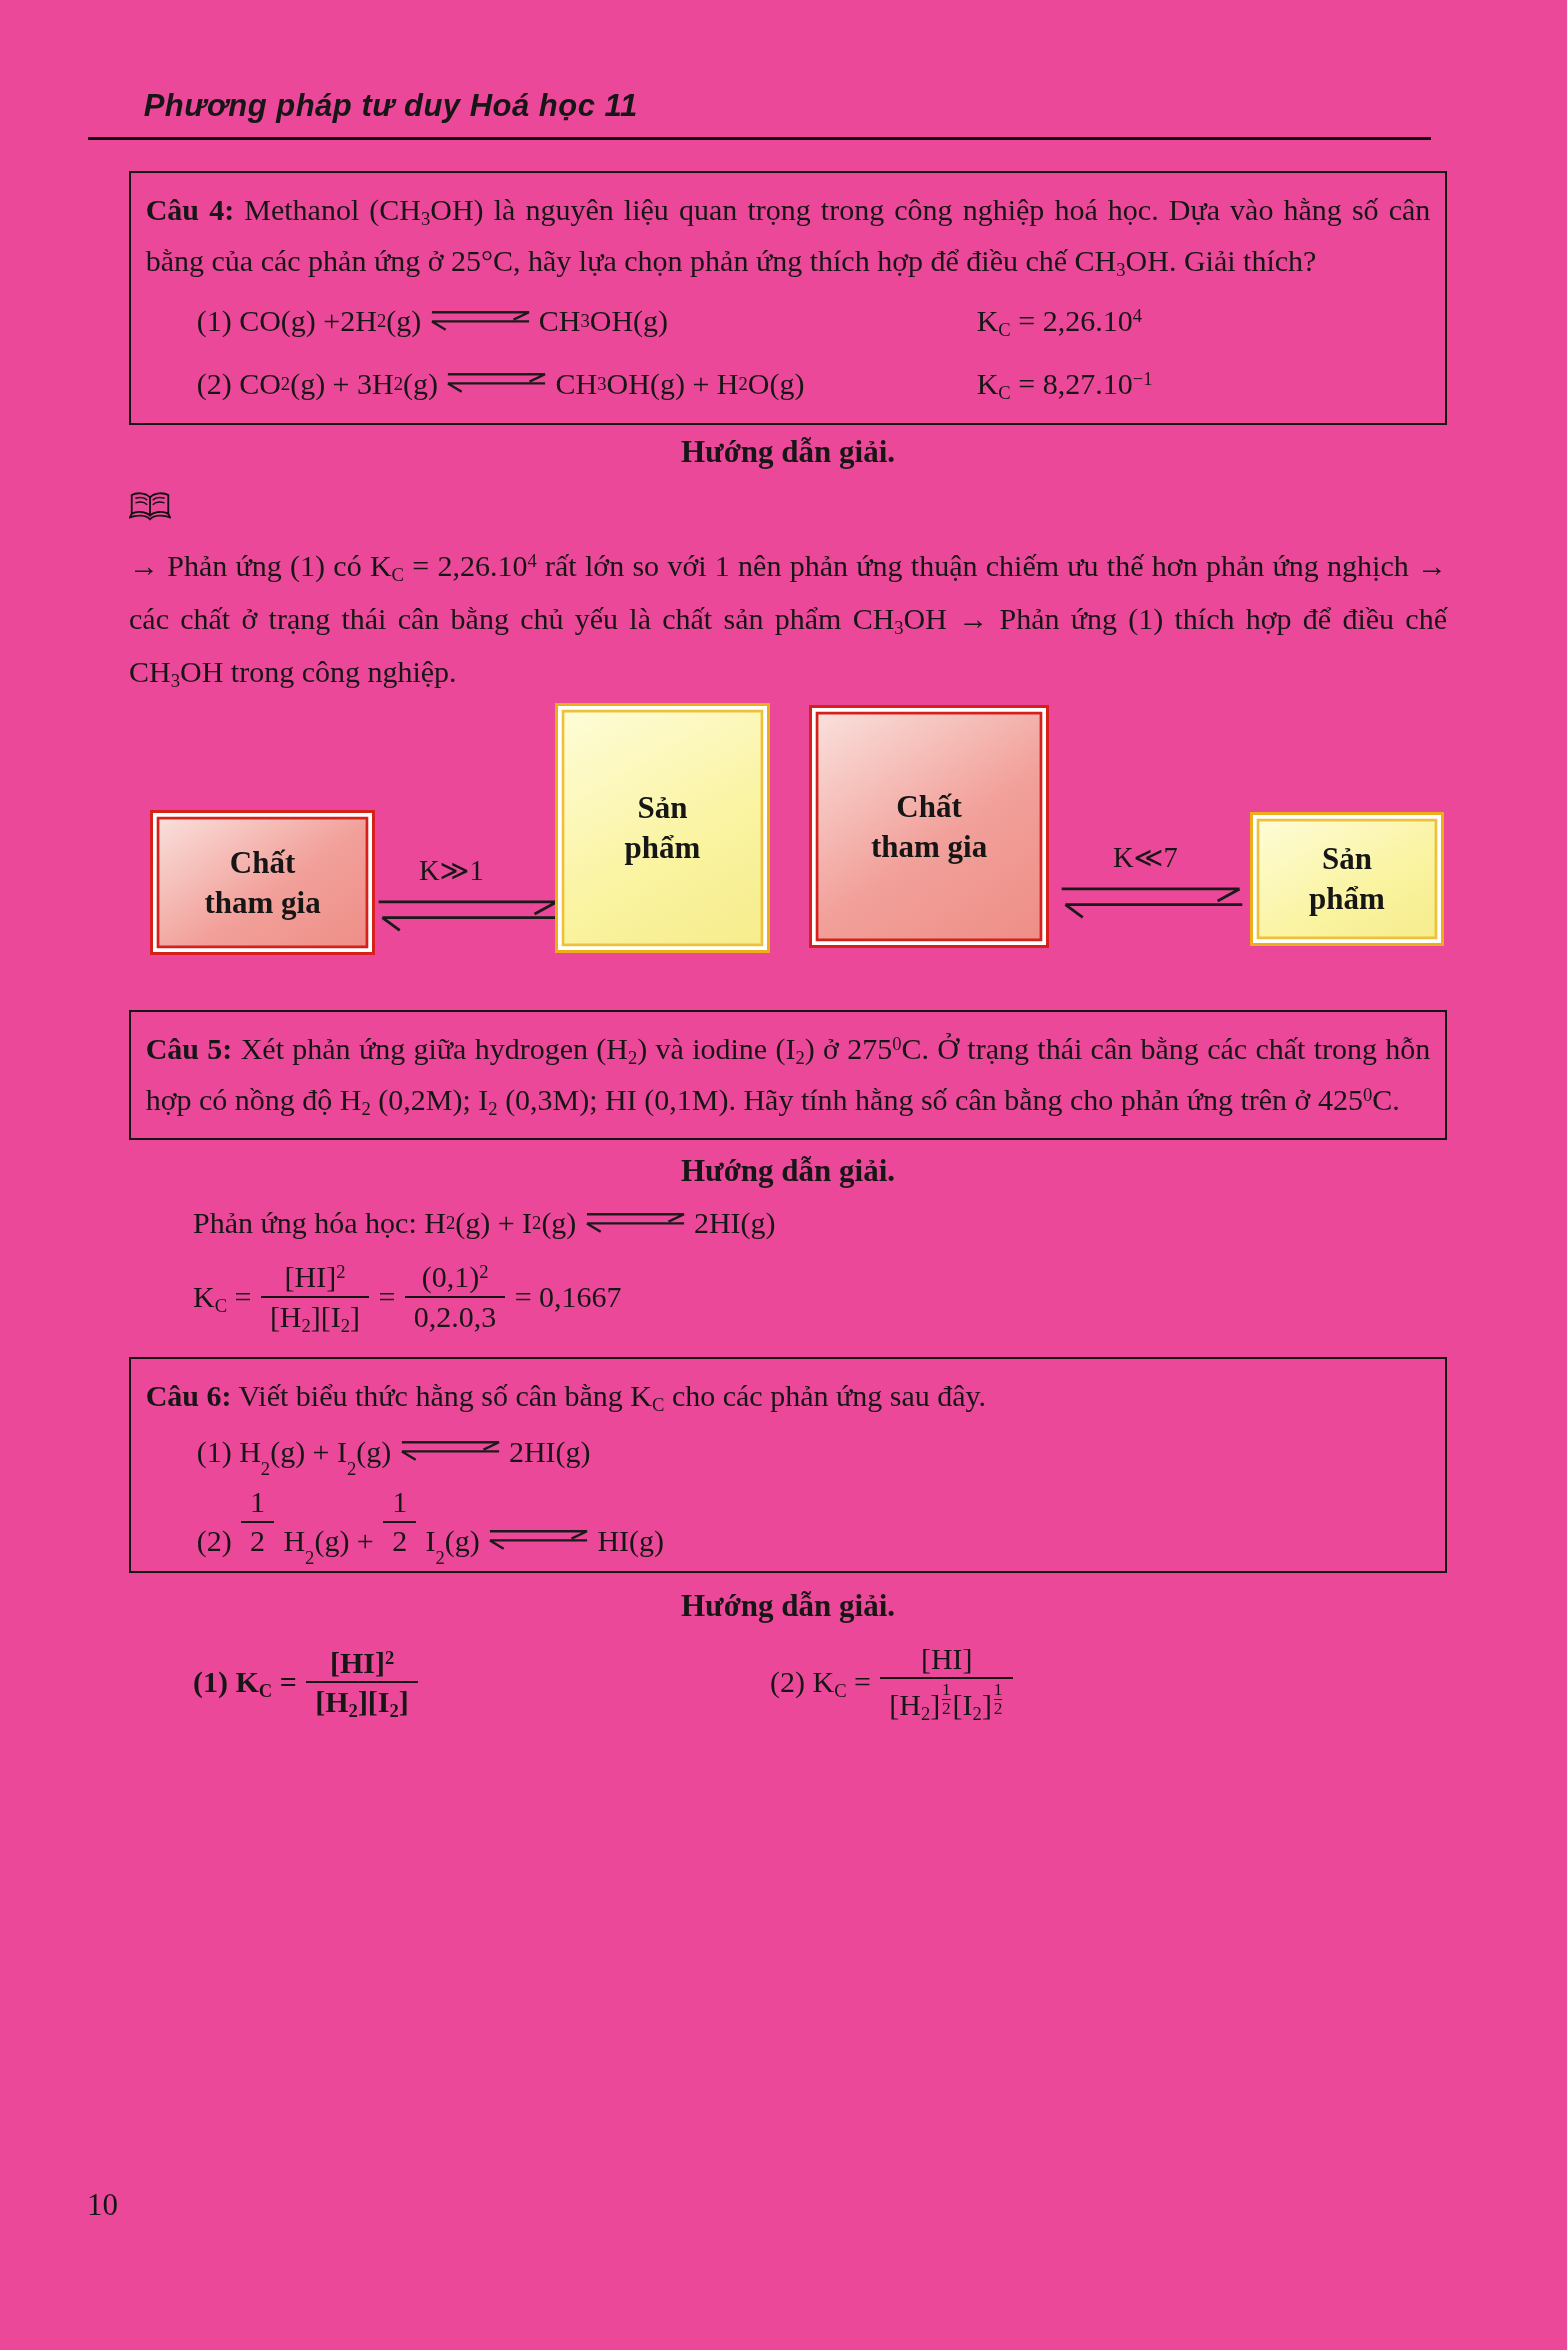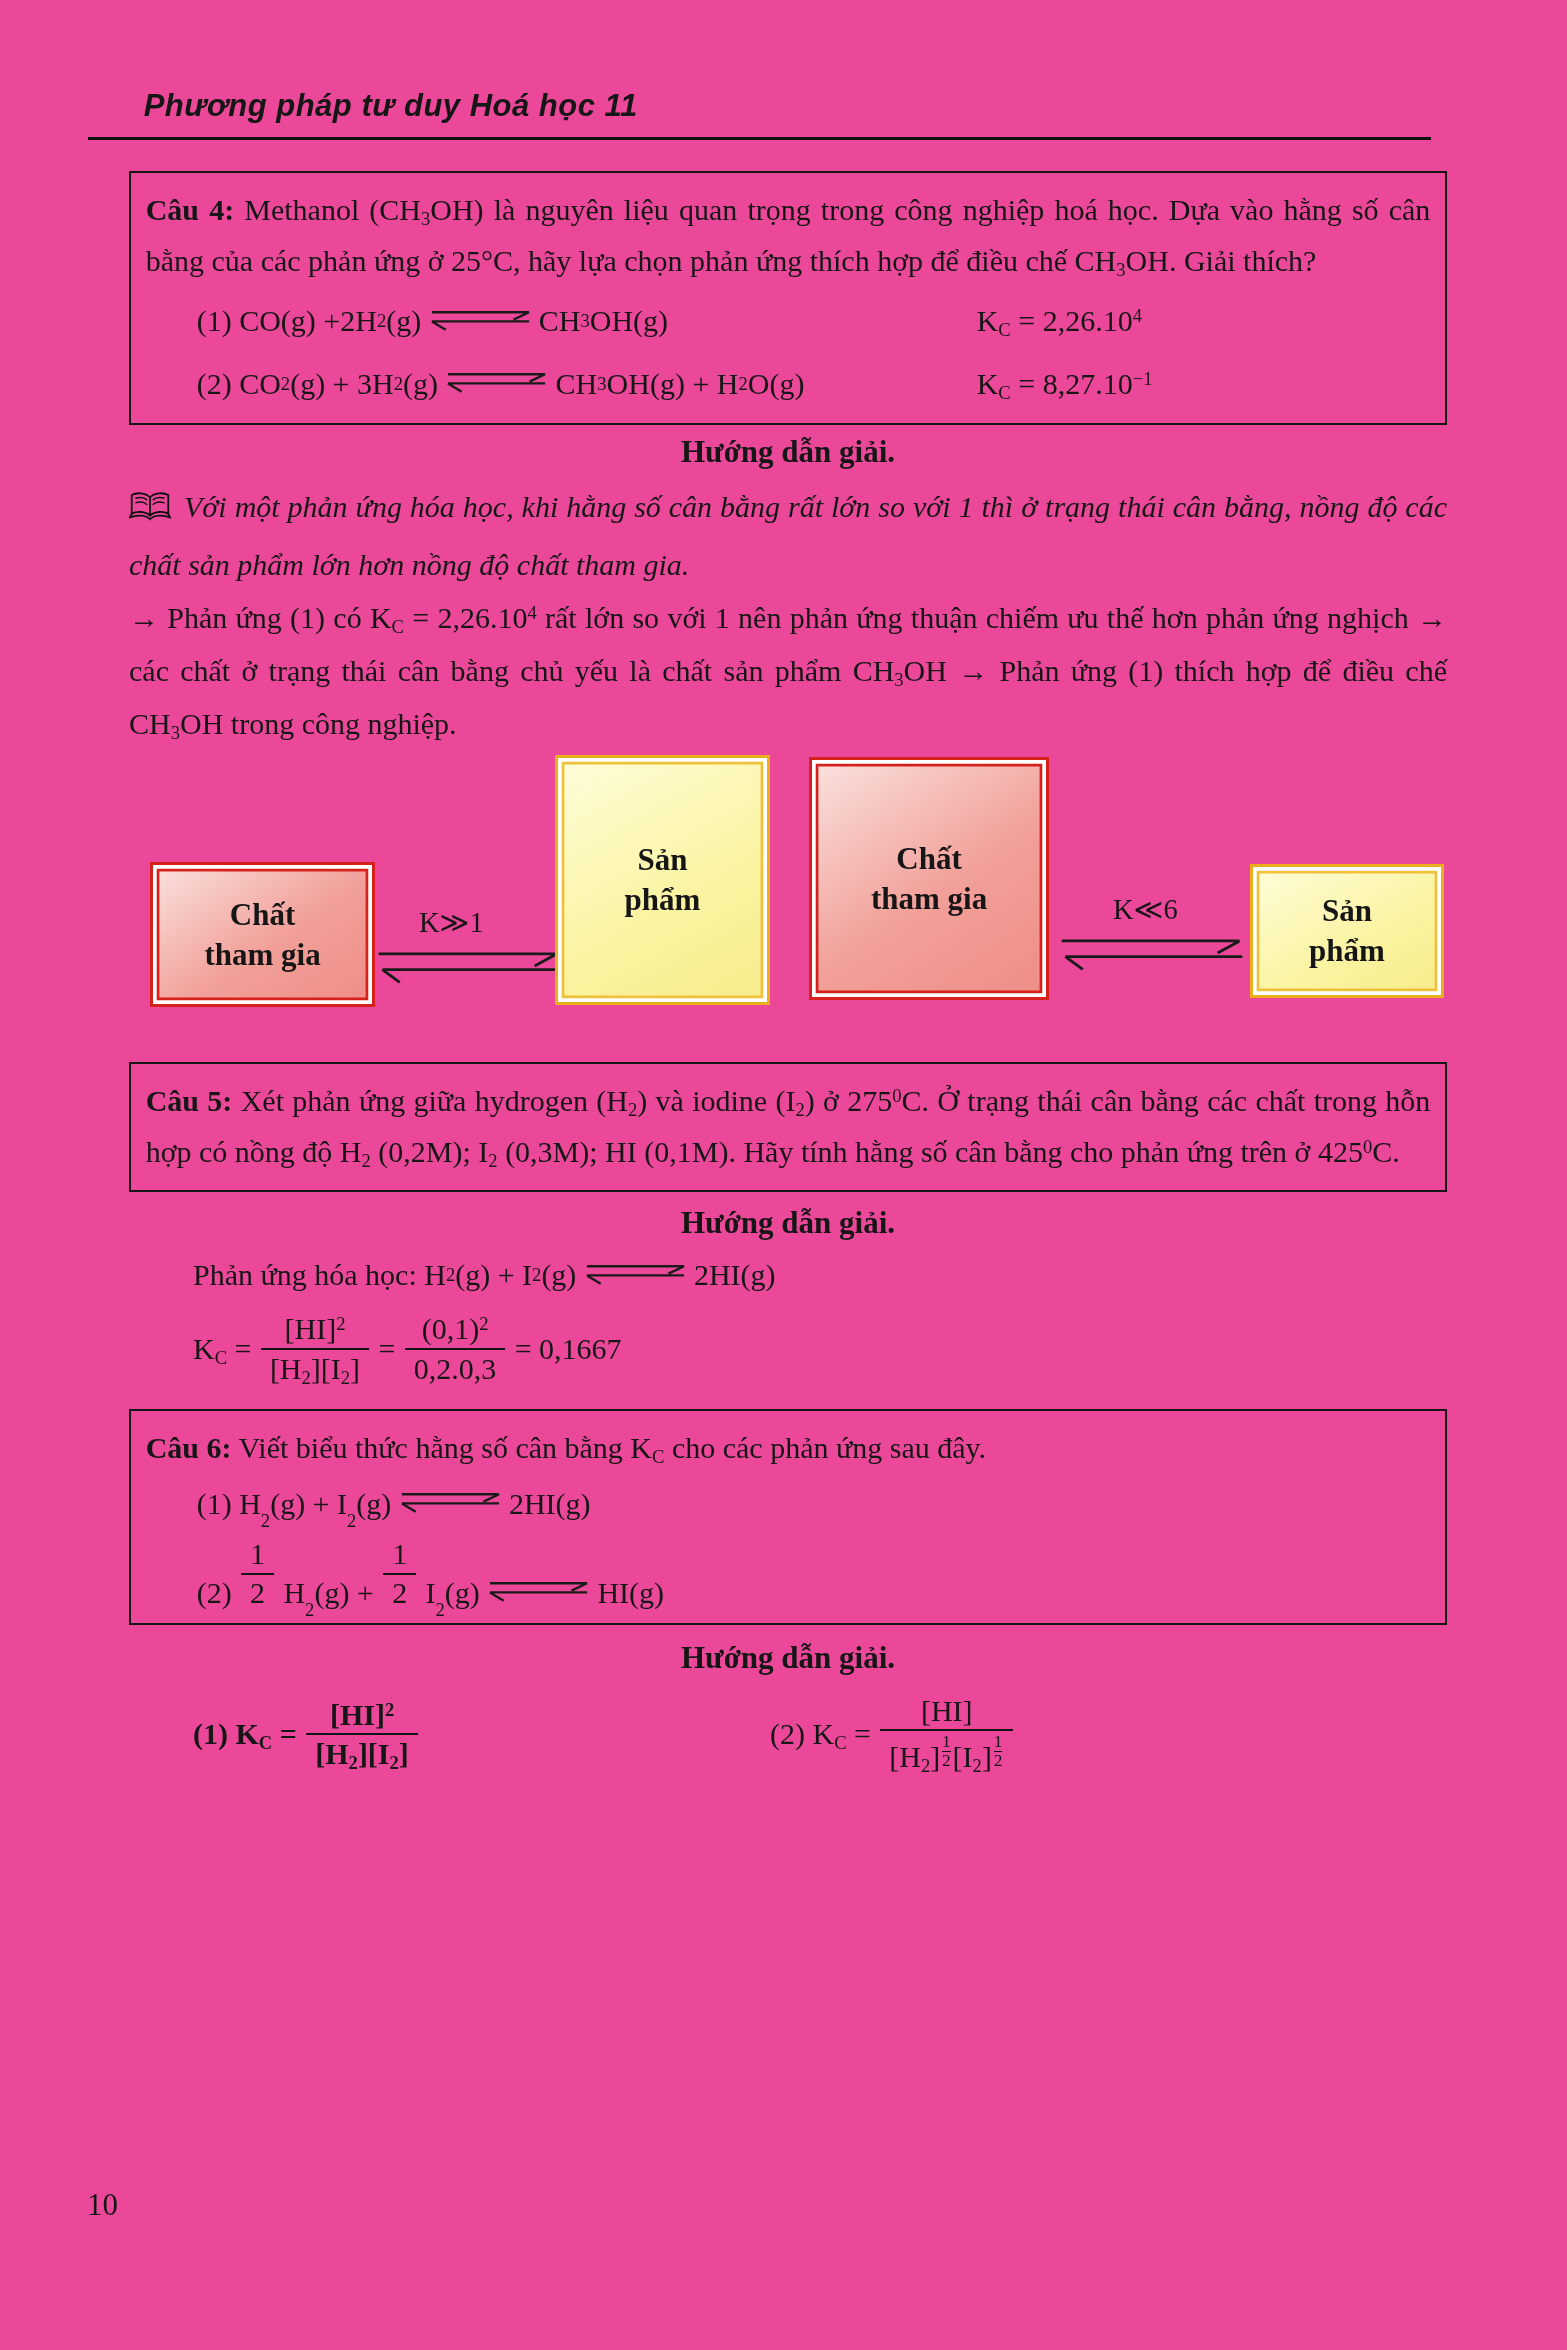--- a/index.html
+++ b/index.html
@@ -136,41 +136,41 @@
       </div>
     </div>
 
     <div class="guide-heading">Hướng dẫn giải.</div>
 
     <div class="note"><span class="book-ic"><svg width="42" height="33" viewBox="0 0 46 36" fill="none" xmlns="http://www.w3.org/2000/svg">
             <path d="M23 8 C18 2.5, 8 2.5, 3 5.5 L3 26 C8 23, 18 23, 23 28 C28 23, 38 23, 43 26 L43 5.5 C38 2.5, 28 2.5, 23 8 Z" stroke="#111" stroke-width="2"></path>
             <path d="M23 8 V28" stroke="#111" stroke-width="2"></path>
             <path d="M3 26 L1 30 C8 27,19 27,23 32 C27 27,38 27,45 30 L43 26" stroke="#111" stroke-width="2"></path>
             <path d="M7 9 C12 7.5,17 8,20 11 M7 14 C12 12.5,17 13,20 16 M26 11 C29 8,34 7.5,39 9 M26 16 C29 13,34 12.5,39 14" stroke="#111" stroke-width="1.6"></path>
-          </svg></span><span><i>Với một phản ứng hóa học, khi hằng số cân bằng rất lớn so với 1 thì ở trạng thái cân bằng, nồng độ các chất sản phẩm lớn hơn nồng độ chất tham gia.</i></span></div>
+          </svg></span></div>
 
     <div class="deduction"><span>→ Phản ứng (1) có K</span><sub>C</sub><span> = 2,26.10</span><sup>4</sup><span> rất lớn so với 1 nên phản ứng thuận chiếm ưu thế hơn phản ứng nghịch → các chất ở trạng thái cân bằng chủ yếu là chất sản phẩm CH</span><sub>3</sub><span>OH → Phản ứng (1) thích hợp để điều chế CH</span><sub>3</sub><span>OH trong công nghiệp.</span></div>
 
     <div class="diagram">
       <div class="dbox rbox" style="left:21px;top:107px;width:225px;height:145px;">Chất
 tham gia</div>
 
       <span class="k-label" style="left:290px;top:151px;">K≫1</span>
       <span class="dia-arrow" style="left:246px;top:186px;"><svg width="188" height="48" viewBox="0 0 205 52" fill="none" xmlns="http://www.w3.org/2000/svg">
             <path d="M4 14 H198 M198 14 L174 27" stroke="#1a1a1a" stroke-width="3"></path>
             <path d="M8 31 H201 M8 31 L27 45" stroke="#1a1a1a" stroke-width="3"></path>
           </svg></span>
 
       <div class="dbox ybox" style="left:426px;top:0px;width:215px;height:250px;">Sản
 phẩm</div>
 
       <div class="dbox rbox" style="left:680px;top:1.8px;width:240px;height:243px;">Chất
 tham gia</div>
 
-      <span class="k-label" style="left:984px;top:138px;">K≪6</span>
+      <span class="k-label" style="left:984px;top:138px;">K≪7</span>
       <span class="dia-arrow" style="left:929px;top:173px;"><svg width="188" height="48" viewBox="0 0 205 52" fill="none" xmlns="http://www.w3.org/2000/svg">
             <path d="M4 14 H198 M198 14 L174 27" stroke="#1a1a1a" stroke-width="3"></path>
             <path d="M8 31 H201 M8 31 L27 45" stroke="#1a1a1a" stroke-width="3"></path>
           </svg></span>
 
       <div class="dbox ybox" style="left:1121px;top:109px;width:194px;height:134px;">Sản
 phẩm</div>
     </div>
 
     <div class="qbox" style="margin-top:13px;">

